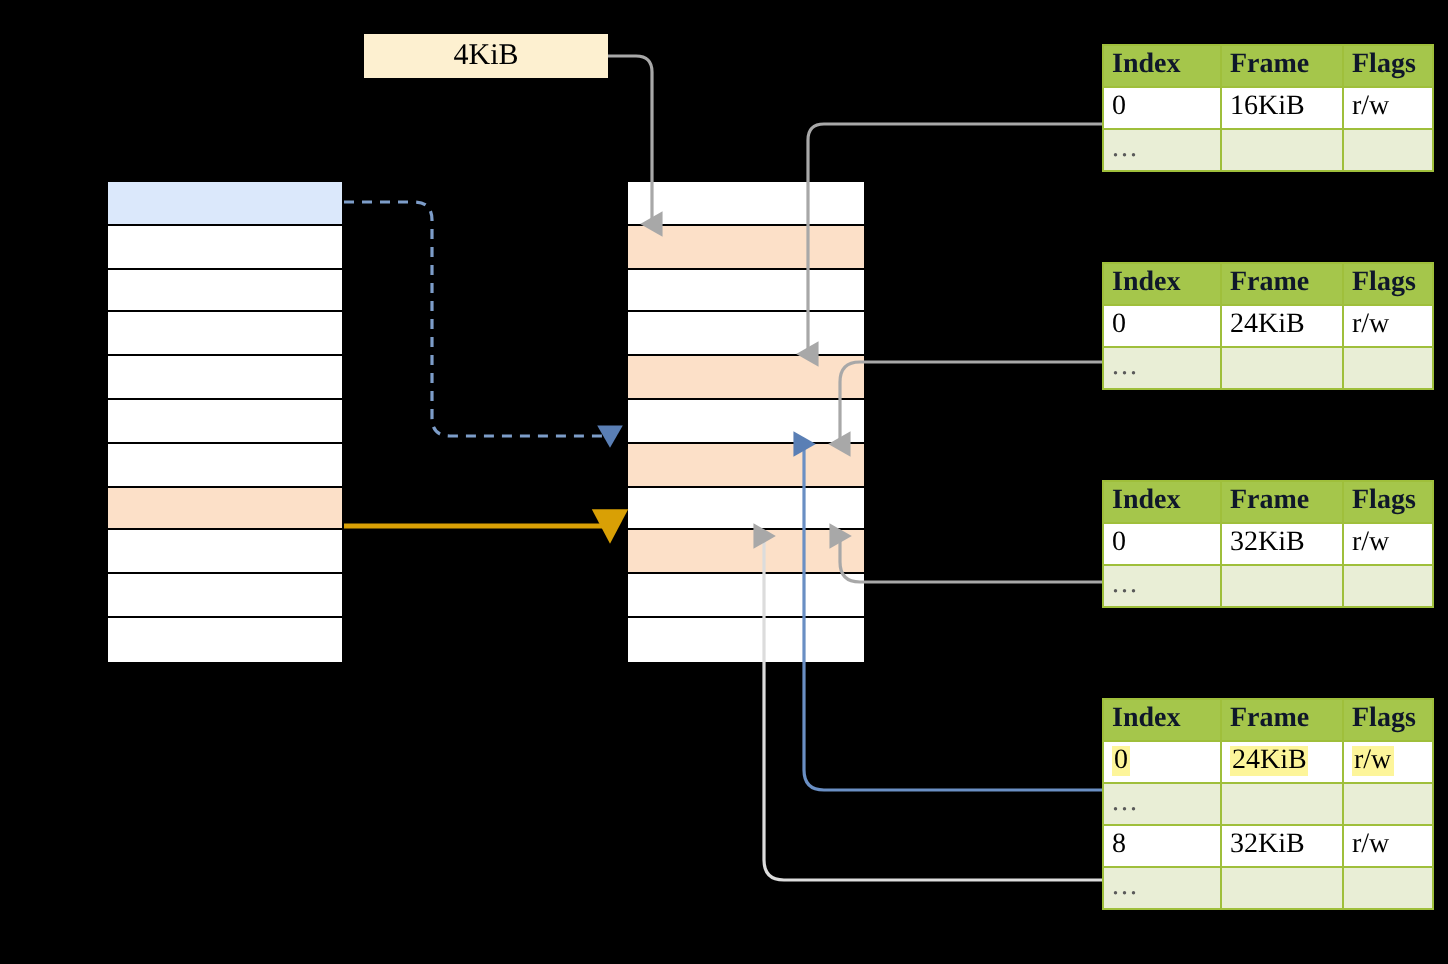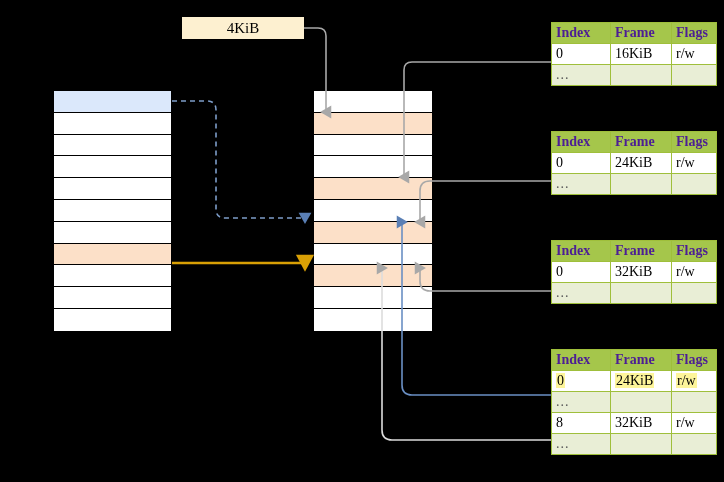--- a/index.html
+++ b/index.html
@@ -70,21 +70,21 @@
     border: 1.2px solid #9fbf3b;
     padding: 1px 4px;
     text-align: left;
     box-sizing: border-box;
     height: 21px;
     overflow: hidden;
     white-space: nowrap;
   }
   .ptable th {
     background: #a5c64b;
-    color: #4c1d95;
+    color: #0f172a;
     font-weight: bold;
   }
   .ptable td { background: #ffffff; color: #000000; }
   .ptable tr.ellipsis td { background: #e9eed6; color: #5a5a5a; letter-spacing: 1px; }
   .ptable td .hl {
     background: #fdf59a;
     padding: 0 1px;
   }
   .c-index { width: 59px; }
   .c-frame { width: 61px; }

